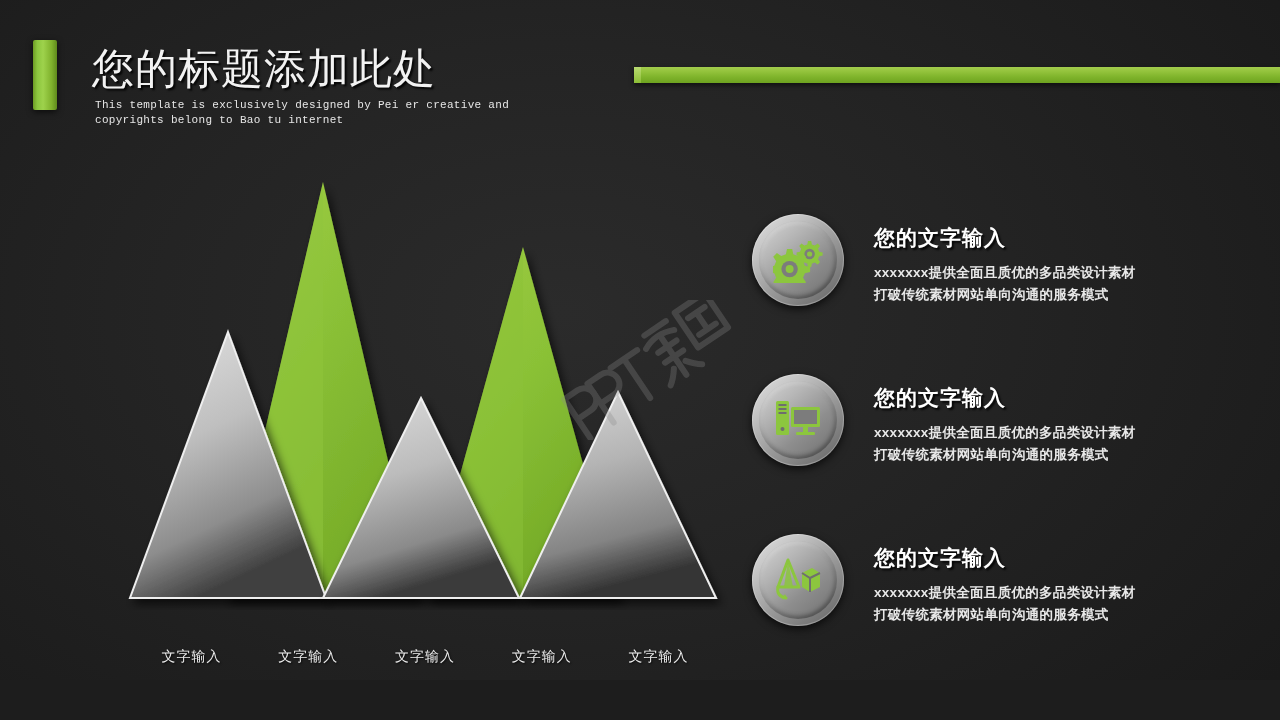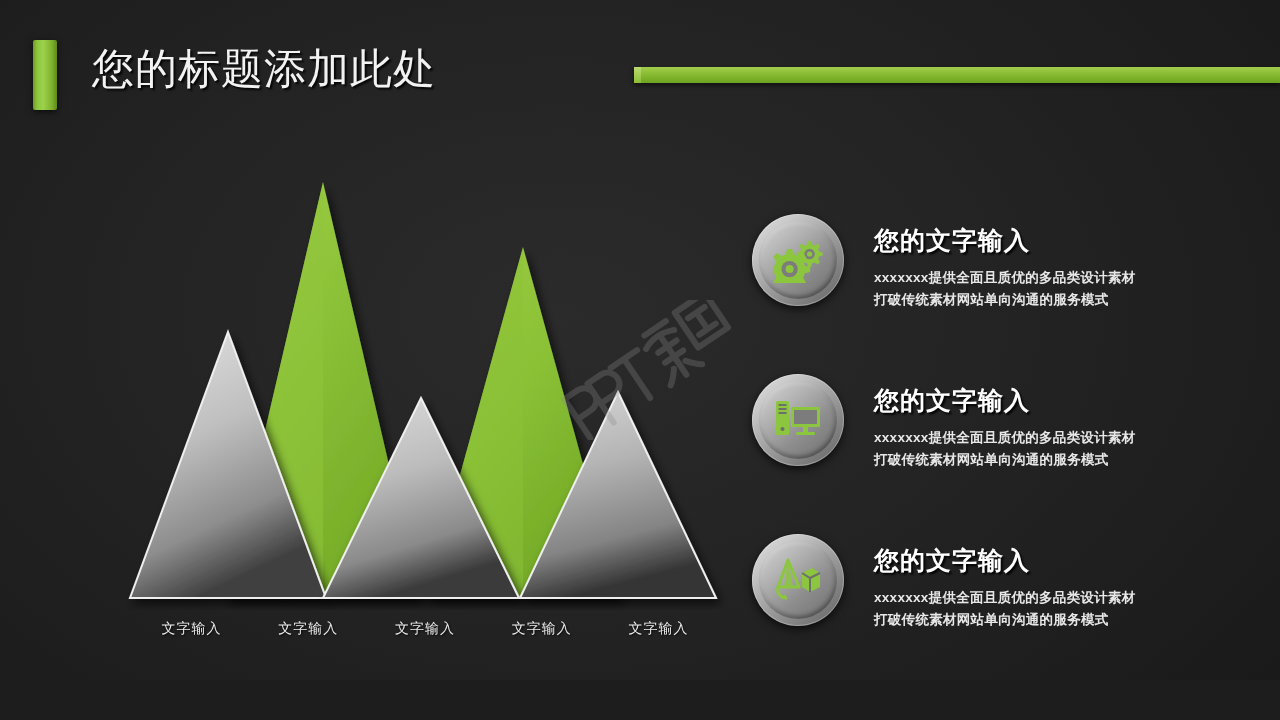--- a/index.html
+++ b/index.html
@@ -73,21 +73,21 @@
     left: 120px;
     top: 170px;
     width: 620px;
     height: 440px;
   }
   .chart svg { display: block; width: 620px; height: 440px; }
 
   .chart-labels {
     position: absolute;
     left: 133px;
-    top: 620px;
+    top: 648px;
     width: 584px;
     display: flex;
   }
   .chart-labels .lbl {
     flex: 1 1 0;
     text-align: center;
     font-size: 14px;
     color: #ececec;
     letter-spacing: 1px;
     text-shadow: 1px 1px 2px rgba(0,0,0,.8);
@@ -139,21 +139,21 @@
     justify-content: center;
   }
   .badge svg { display: block; }
   .feat-text {
     position: absolute;
     left: 122px;
     top: 14px;
     width: 350px;
   }
   .feat-title {
-    font-size: 25px;
+    font-size: 21px;
     font-weight: bold;
     color: #ffffff;
     letter-spacing: 1px;
     text-shadow: 2px 2px 2px rgba(0,0,0,.9);
     margin-bottom: 10px;
   }
   .feat-body {
     font-size: 13.5px;
     line-height: 22px;
     color: #e8e8e8;
@@ -163,20 +163,21 @@
 </style>
 </head>
 <body>
 
 <div class="slide">
 
   <div class="accent-block"></div>
 
   <div class="title">您的标题添加此处</div>
 
+  <div class="subtitle">This template is exclusively designed by Pei er creative and copyrights belong to Bao tu internet</div>
 
   <div class="header-bar"></div>
 
   <div class="chart">
     <svg viewBox="0 0 620 440" xmlns="http://www.w3.org/2000/svg">
       <defs>
         <linearGradient id="grayGrad" x1="0" y1="0" x2="0.35" y2="1">
           <stop offset="0%" stop-color="#e3e3e3"></stop>
           <stop offset="45%" stop-color="#bfbfbf"></stop>
           <stop offset="78%" stop-color="#8d8d8d"></stop>

